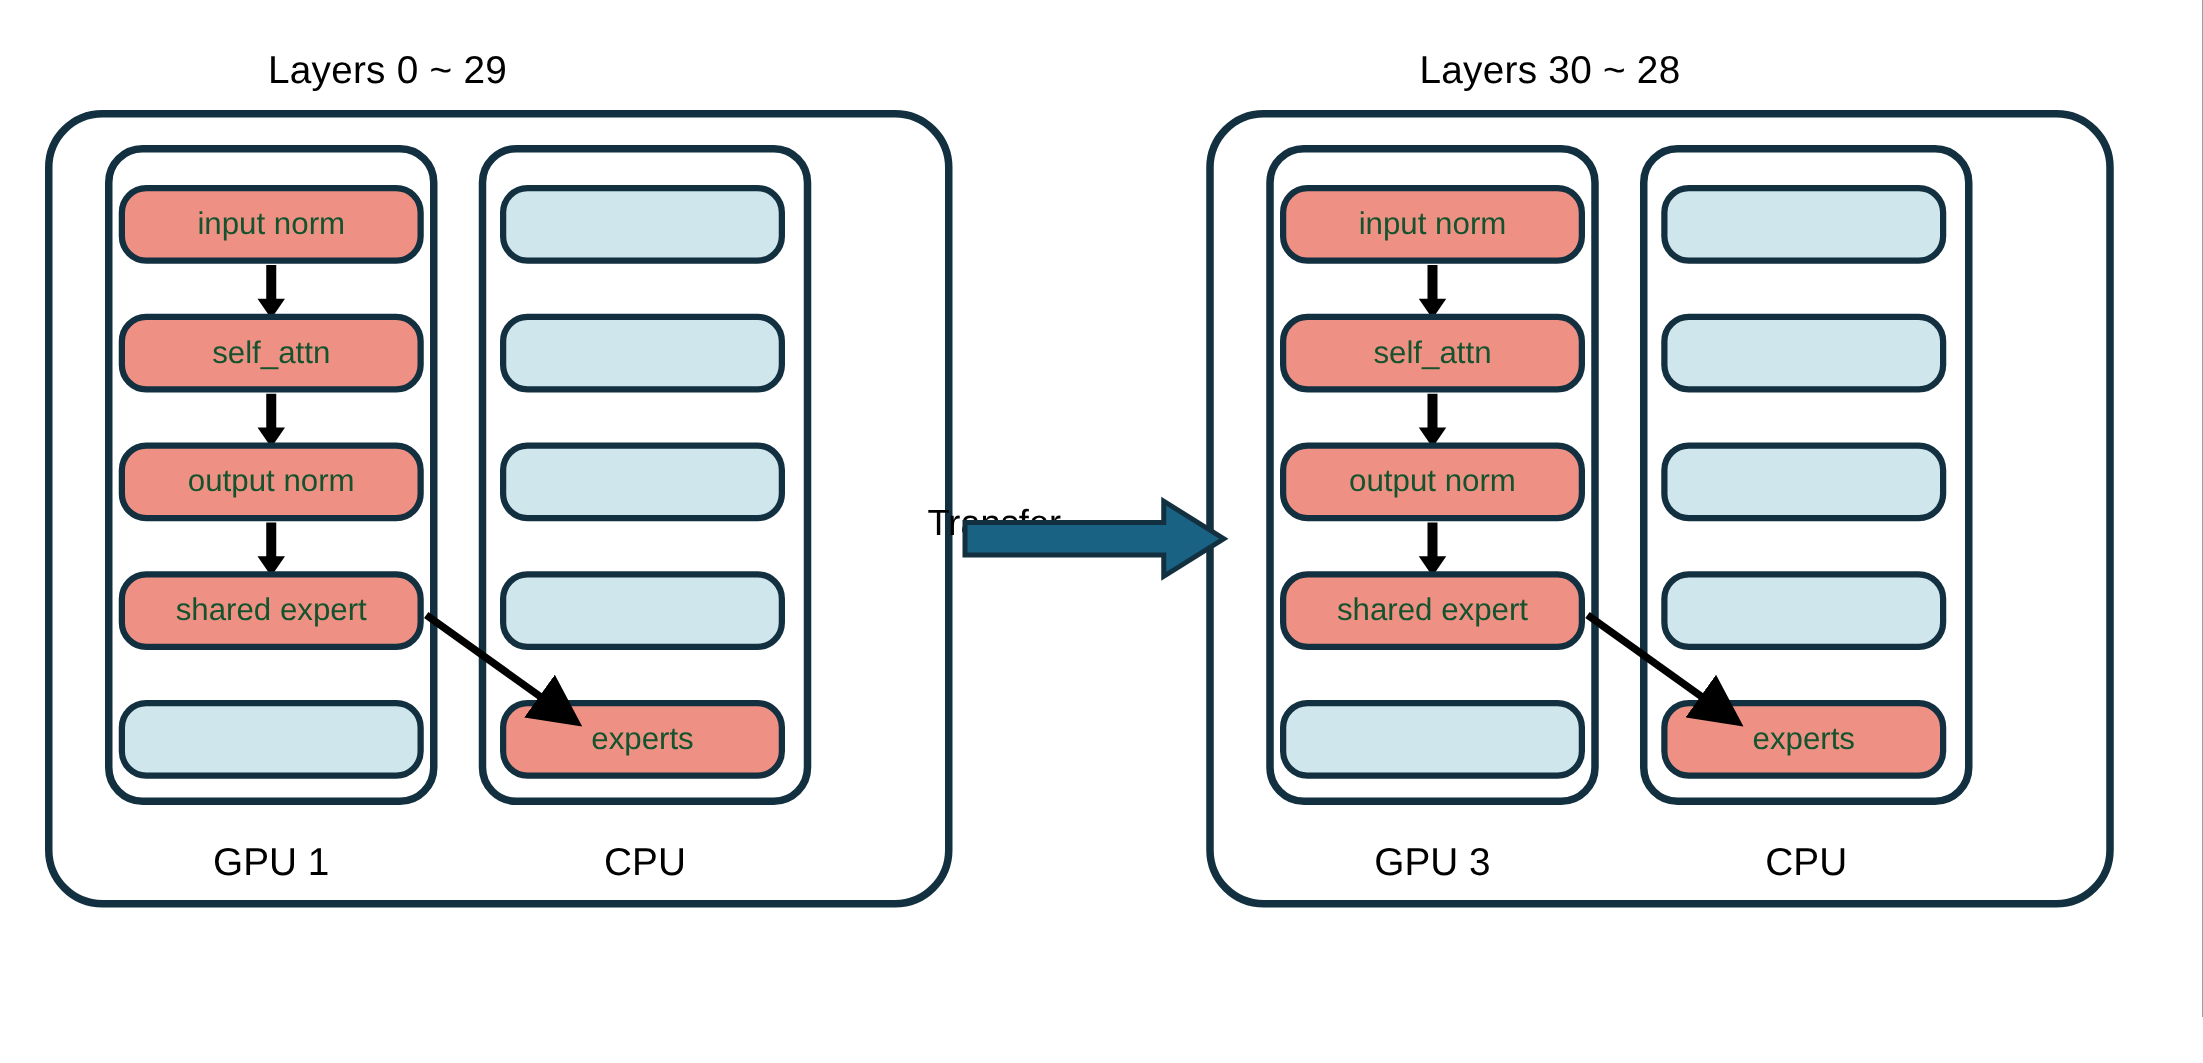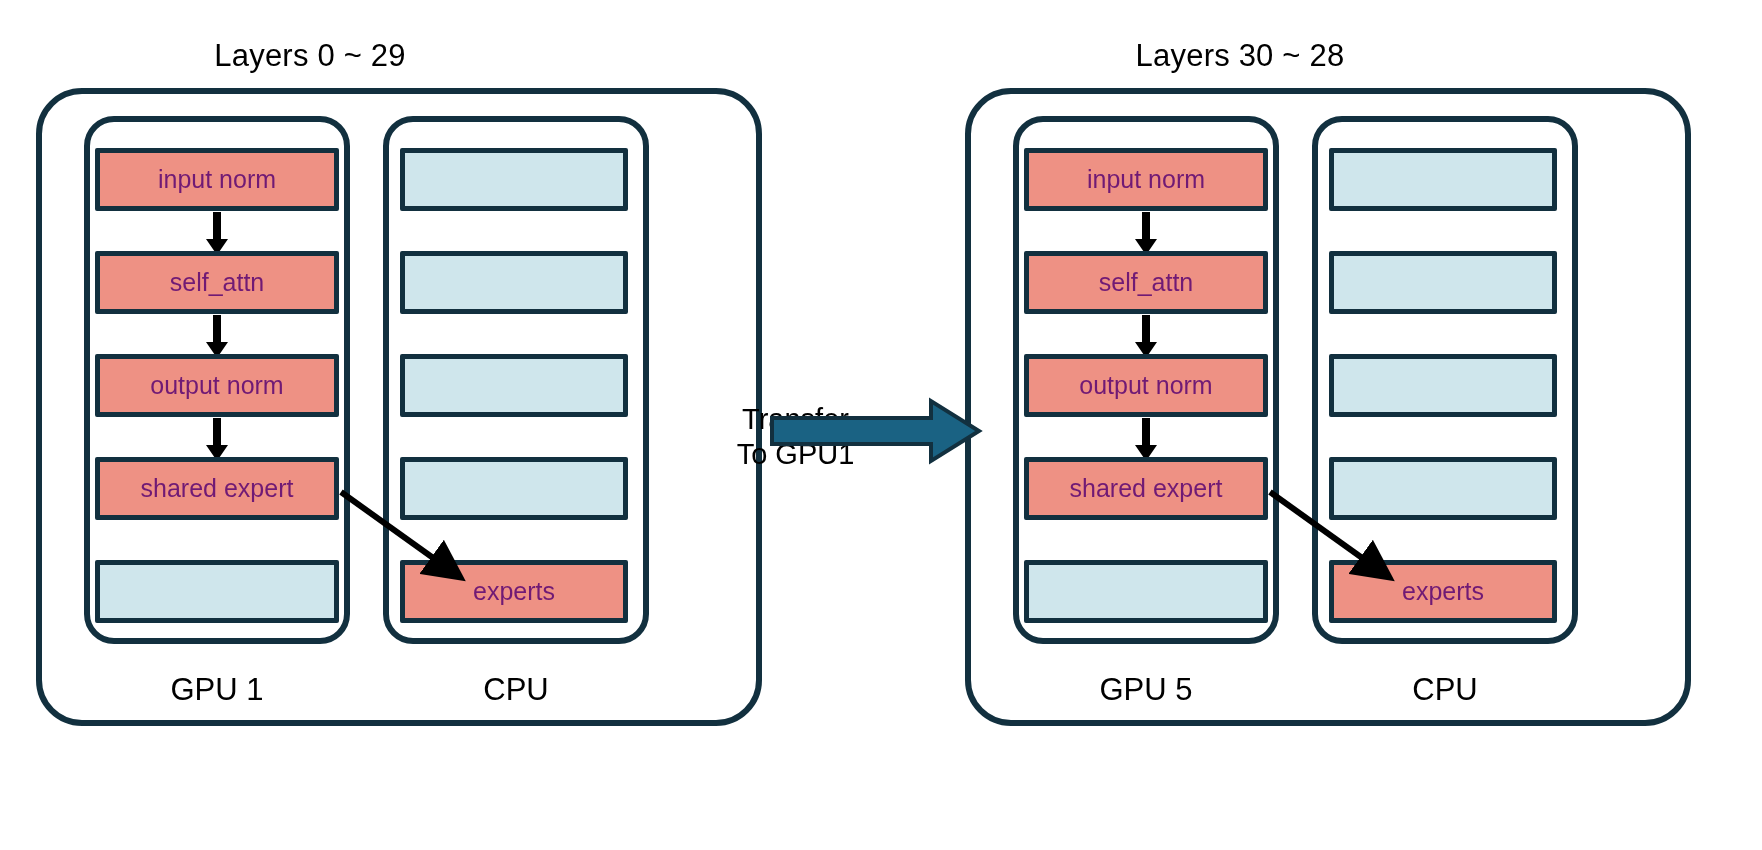--- a/index.html
+++ b/index.html
@@ -46,26 +46,26 @@
     border: 6px solid #12303f;
     border-radius: 30px;
     background: #ffffff;
   }
 
   
   .block {
     position: absolute;
     box-sizing: border-box;
     border: 5px solid #12303f;
-    border-radius: 2px;
+    border-radius: 22px;
     display: flex;
     align-items: center;
     justify-content: center;
     font-size: 25px;
-    color: #701a75;
+    color: #14532d;
     white-space: nowrap;
   }
   .block.active { background: #ee9184; }
   .block.idle   { background: #cfe6ec; }
 
   
   .varrow {
     position: absolute;
     width: 8px;
     background: #000000;
@@ -140,21 +140,20 @@
   <div class="block idle" style="left:400px; top:251px; width:228px; height:63px;"></div>
   <div class="block idle" style="left:400px; top:354px; width:228px; height:63px;"></div>
   <div class="block idle" style="left:400px; top:457px; width:228px; height:63px;"></div>
   <div class="block active" style="left:400px; top:560px; width:228px; height:63px;">experts</div>
 
   <div class="unit-label" style="left:84px; top:672px; width:266px;">GPU 1</div>
   <div class="unit-label" style="left:383px; top:672px; width:266px;">CPU</div>
 
   <div class="transfer-label" style="left:688px; top:402px; width:215px;">
     <div>Transfer</div>
-    <div>To GPU1</div>
   </div>
 
   <div class="panel-title" style="left:1028px; top:38px; width:424px;">Layers 30 ~ 28</div>
 
   <div class="device" style="left:965px; top:88px; width:726px; height:638px;"></div>
 
   <div class="column" style="left:1013px; top:116px; width:266px; height:528px;"></div>
 
   <div class="block active" style="left:1024px; top:148px; width:244px; height:63px;">input norm</div>
   <div class="varrow" style="left:1142px; top:212px; height:28px;"></div>
@@ -170,21 +169,21 @@
   <div class="block idle" style="left:1024px; top:560px; width:244px; height:63px;"></div>
 
   <div class="column" style="left:1312px; top:116px; width:266px; height:528px;"></div>
 
   <div class="block idle" style="left:1329px; top:148px; width:228px; height:63px;"></div>
   <div class="block idle" style="left:1329px; top:251px; width:228px; height:63px;"></div>
   <div class="block idle" style="left:1329px; top:354px; width:228px; height:63px;"></div>
   <div class="block idle" style="left:1329px; top:457px; width:228px; height:63px;"></div>
   <div class="block active" style="left:1329px; top:560px; width:228px; height:63px;">experts</div>
 
-  <div class="unit-label" style="left:1013px; top:672px; width:266px;">GPU 5</div>
+  <div class="unit-label" style="left:1013px; top:672px; width:266px;">GPU 3</div>
   <div class="unit-label" style="left:1312px; top:672px; width:266px;">CPU</div>
 
   <svg class="overlay" viewBox="0 0 1762 850">
     <defs>
       <marker id="head-black" markerWidth="7" markerHeight="7" refX="5.2" refY="3.5" orient="auto">
         <path d="M0,0 L7,3.5 L0,7 z" fill="#000000"></path>
       </marker>
     </defs>
 
     <line x1="341" y1="492" x2="457" y2="575" stroke="#000000" stroke-width="6" marker-end="url(#head-black)"></line>

